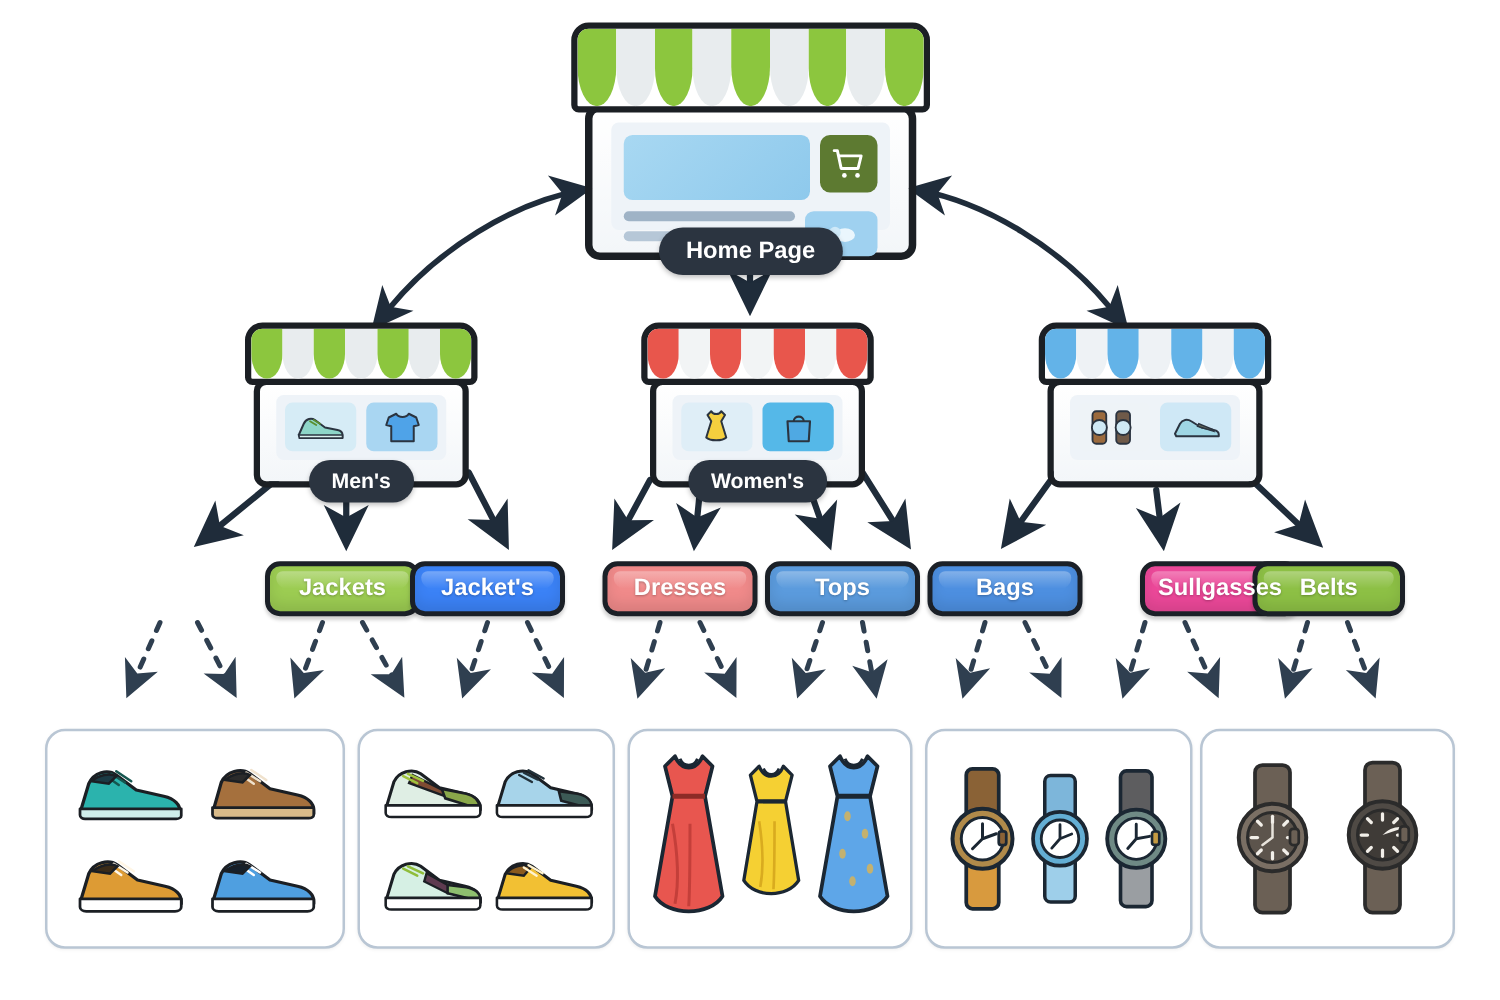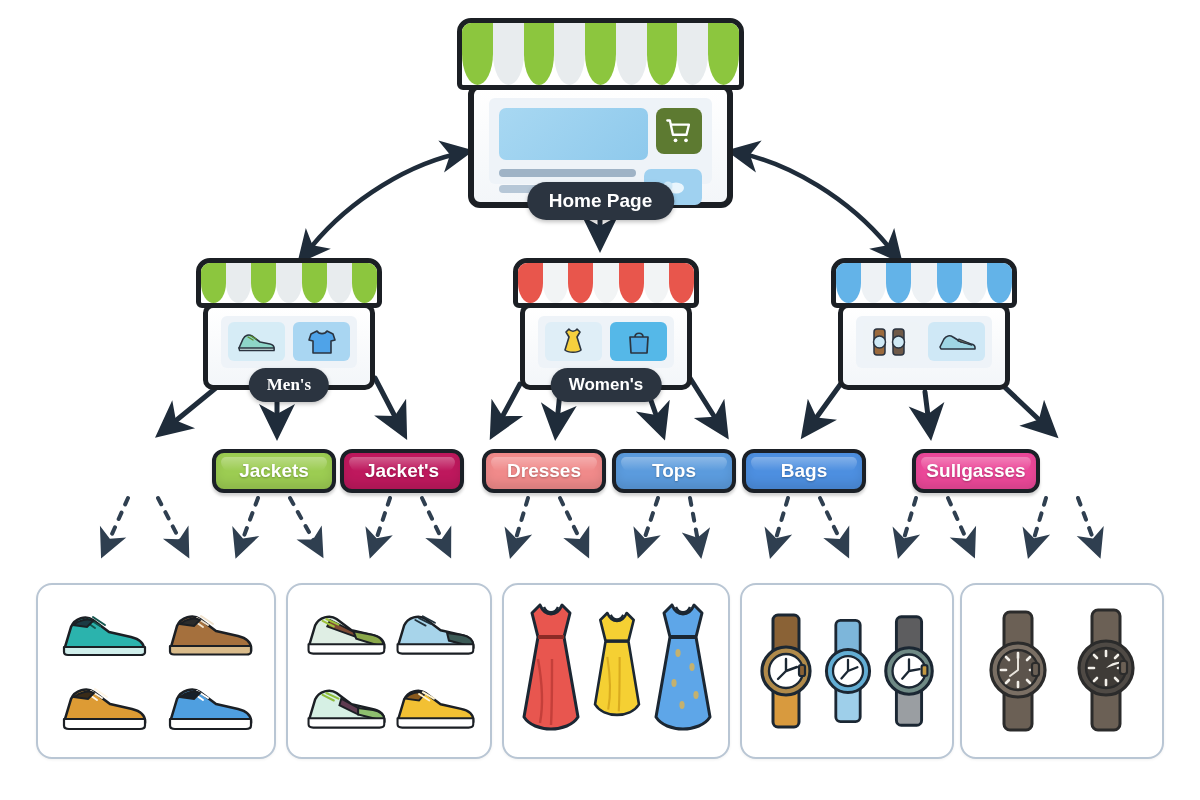--- a/index.html
+++ b/index.html
@@ -200,21 +200,21 @@
         <i style="background:#e8ecee"></i>
       <i style="background:#8cc63e"></i>
         <i style="background:#e8ecee"></i>
       <i style="background:#8cc63e"></i>
         <i style="background:#e8ecee"></i>
       <i style="background:#8cc63e"></i>
     </div>
     <div class="plate">Home Page</div>
   </div>
 
-  <div class="store mid" id="node-mens" style="left:203px; top:258px; width:172px; height:132px;font-family:Liberation Serif, serif;">
+  <div class="store mid" id="node-mens" style="left:203px; top:258px; width:172px; height:132px;">
     <div class="body">
       <div class="shelf">
         <div class="tile" style="width:42%; height:74%; background:#d6ecf6;">
           <svg width="40" height="26" viewBox="0 0 40 26">
             <path d="M3 19 L7 10 C9 6 13 5 16 7 L24 13 L34 15 C37 15.6 38 17.4 38 19 L38 21 L4 21 Z" fill="#8ed6c8" stroke="#2b3440" stroke-width="1.6" stroke-linejoin="round"></path>
             <path d="M3 19 L38 19 L38 21.5 L3.5 21.5 Z" fill="#d9f2ee" stroke="#2b3440" stroke-width="1.3"></path>
             <path d="M12 8 L17 11 M15 7 L20 10" stroke="#5a8f2f" stroke-width="1.4" stroke-linecap="round"></path>
           </svg>
         </div>
         <div class="tile" style="width:42%; height:74%; background:#a9d6f2;">
@@ -294,34 +294,37 @@
         <i style="background:#eef2f5"></i>
       <i style="background:#63b3e8"></i>
         <i style="background:#eef2f5"></i>
       <i style="background:#63b3e8"></i>
     </div>
   </div>
 
   <div class="pill" style="left:212px; top:449px; width:124px; background:#9ccc52;">
     <span>Jackets</span>
   </div>
-  <div class="pill" style="left:340px; top:449px; width:124px; background:#be185d;">
+  <div class="pill" style="left:328px; top:449px; width:124px; background:#3b82f6;">
     <span>Jacket's</span>
   </div>
   <div class="pill" style="left:482px; top:449px; width:124px; background:#f08a8a;">
     <span>Dresses</span>
   </div>
   <div class="pill" style="left:612px; top:449px; width:124px; background:#5b9bdd;">
     <span>Tops</span>
   </div>
   <div class="pill" style="left:742px; top:449px; width:124px; background:#4d8fe0;">
     <span>Bags</span>
   </div>
   <div class="pill" style="left:912px; top:449px; width:128px; background:#ec4899;">
     <span>Sullgasses</span>
+  </div>
+  <div class="pill" style="left:1002px; top:449px; width:122px; background:#8dc045;">
+    <span>Belts</span>
   </div>
 
   <div class="group" style="left:36px; top:583px; width:240px; height:176px; grid-template-columns:1fr 1fr; grid-template-rows:1fr 1fr;">
     <div class="item">
       <svg width="92" height="54" viewBox="0 0 92 54">
         <path d="M8 40 L14 20 C18 11 29 8 36 13 L52 25 L74 30 C83 32 87 37 87 42 L87 45 L10 45 Z" fill="#2bb3ad" stroke="#1b1f24" stroke-width="2.6" stroke-linejoin="round"></path>
         <path d="M7 40 L88 40 L88 45.5 C88 47 86 48 84 48 L11 48 C9 48 7 47 7 45 Z" fill="#cfeeeb" stroke="#1b1f24" stroke-width="2.2" stroke-linejoin="round"></path>
         <path d="M28 14 L38 21 M32 12 L43 19 M36 10 L48 18" stroke="#14564f" stroke-width="2" stroke-linecap="round"></path>
         <path d="M16 18 C22 13 31 11 36 14 L30 20 Z" fill="#1b3a44" stroke="#1b1f24" stroke-width="2"></path>
       </svg>

